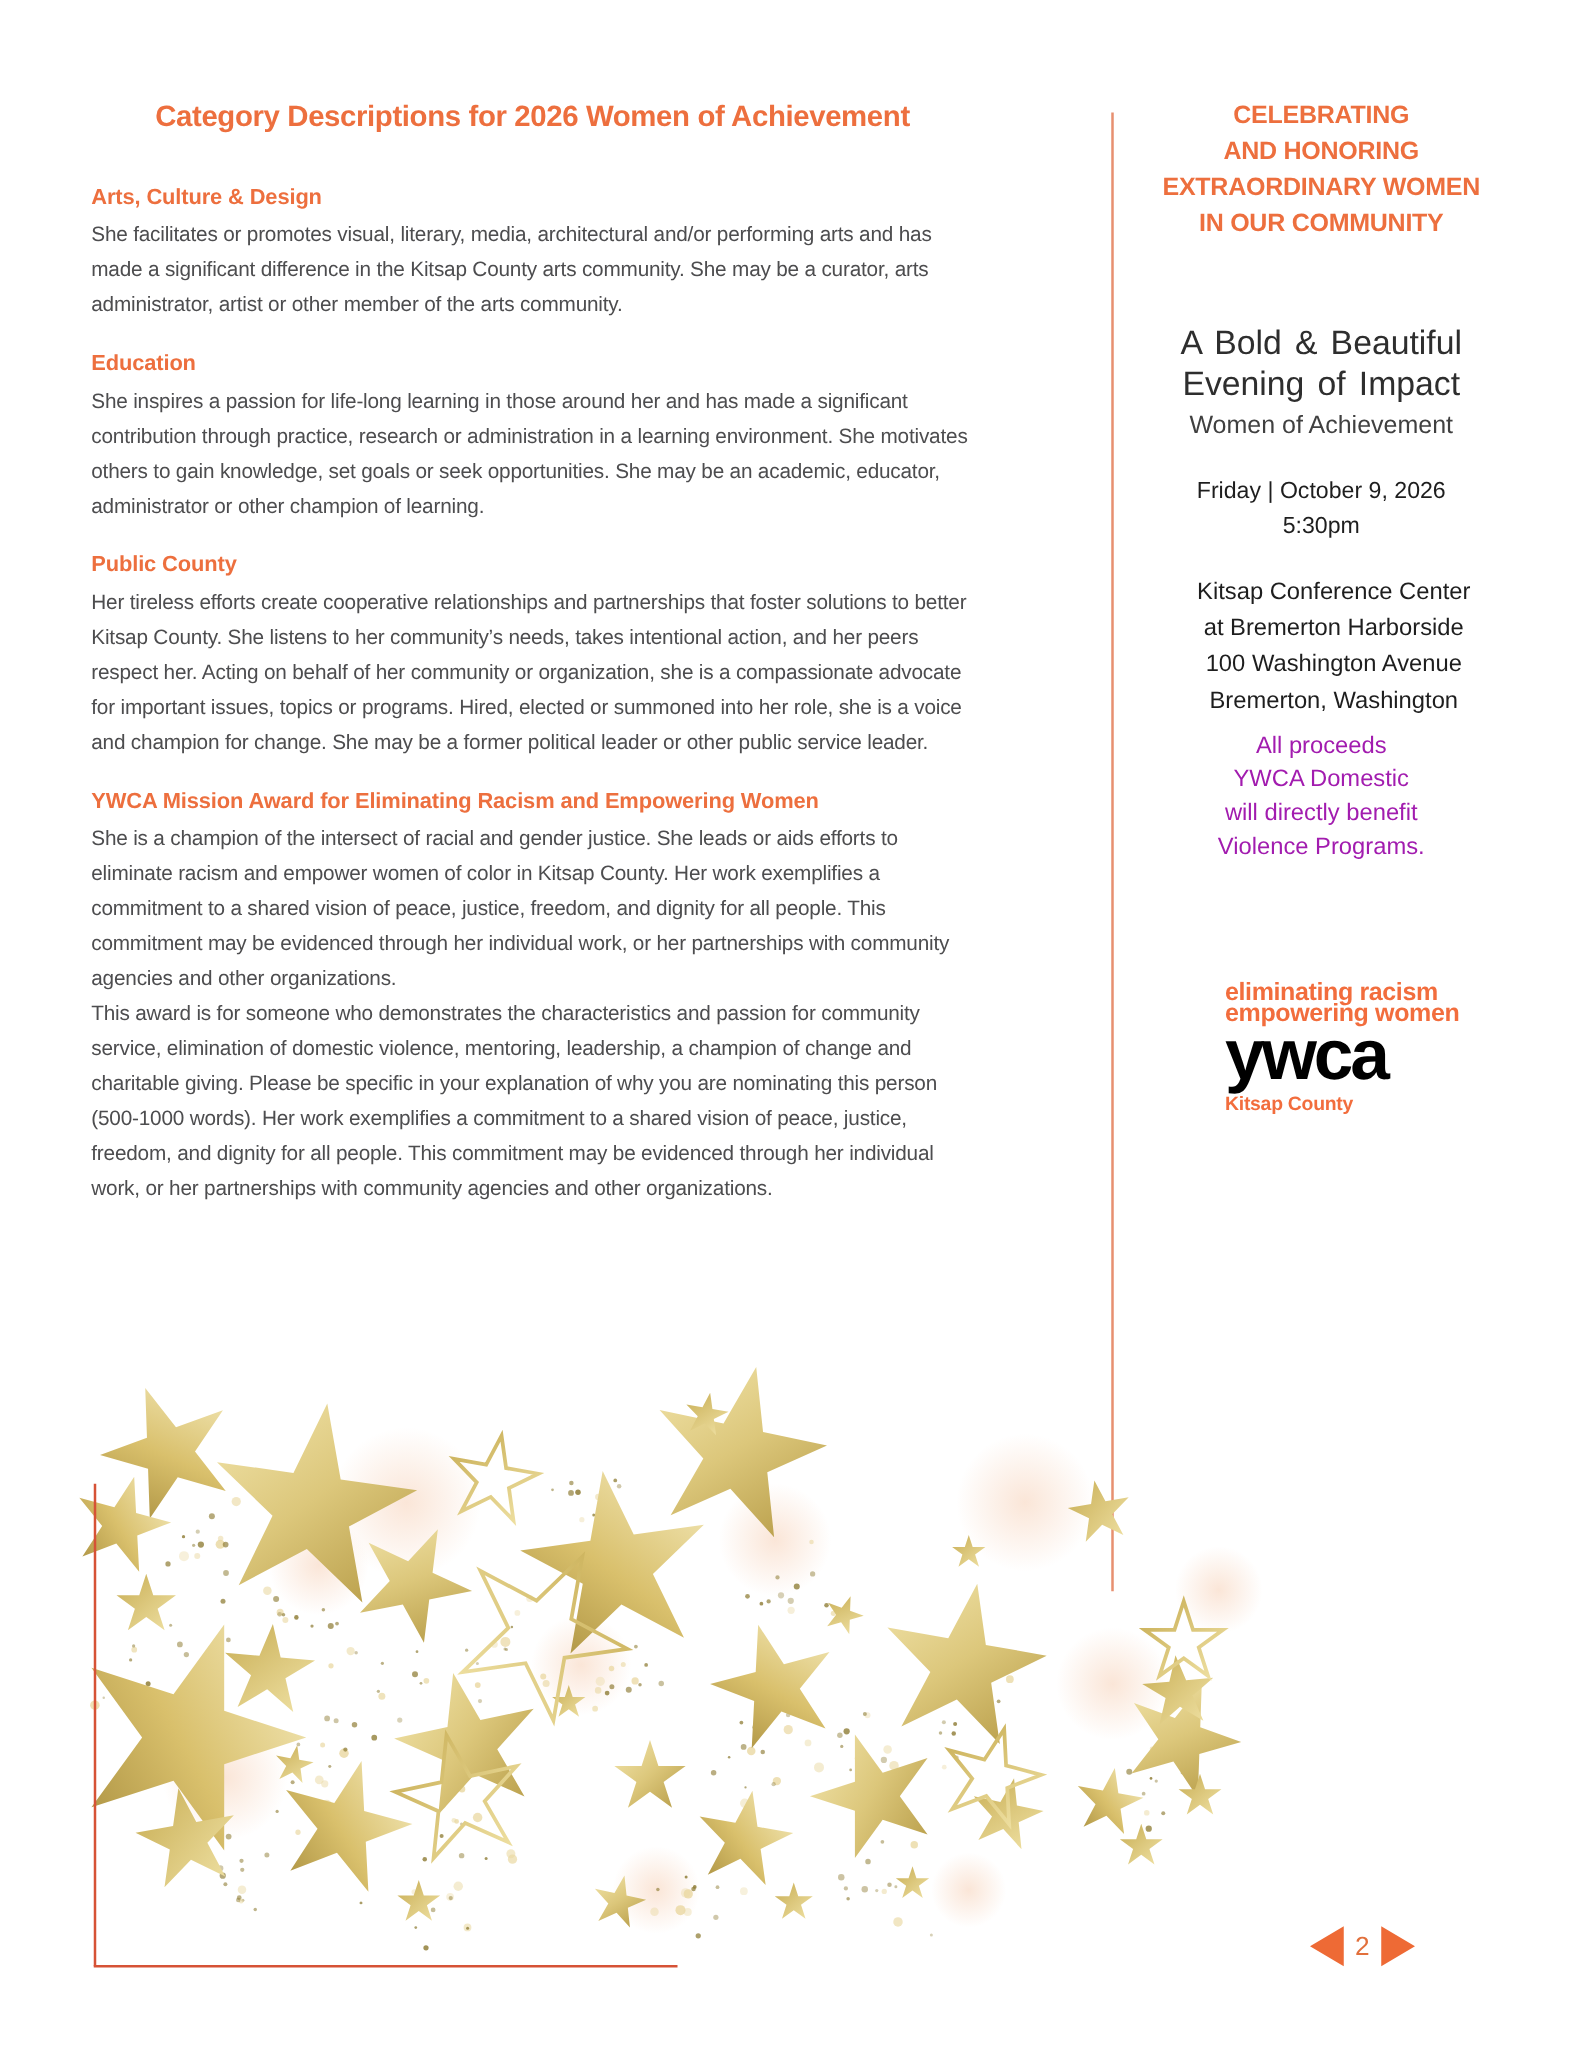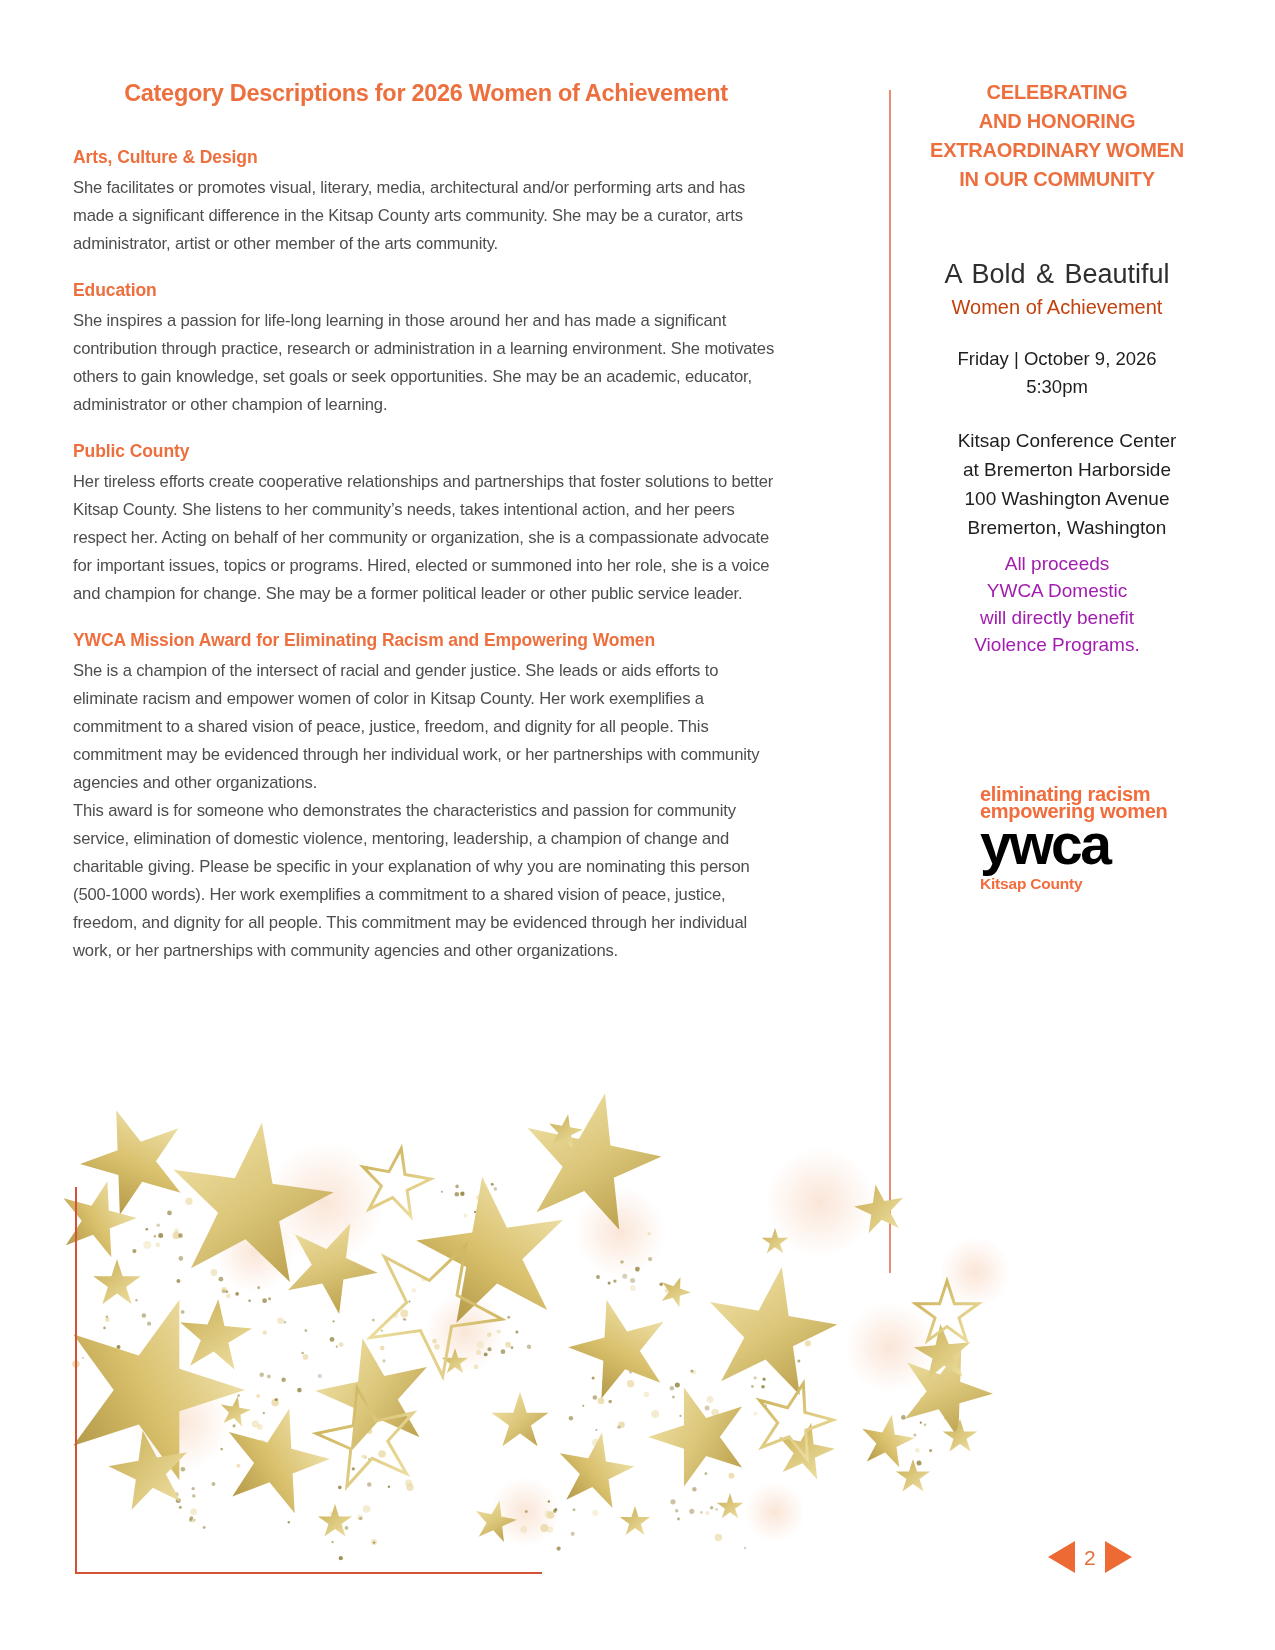--- a/index.html
+++ b/index.html
@@ -14,21 +14,21 @@
               letter-spacing:-0.1px;}
   .section p{color:#4D4D4F;font-size:16.6px;line-height:28px;margin:0;letter-spacing:-0.15px;}
 
   
   .divider{position:absolute;left:889px;top:90px;width:2px;height:1183px;background:#E79070;}
 
   
   .sidebar{position:absolute;left:892px;top:78px;width:330px;text-align:center;}
   .tagline div{color:#ED6F3E;font-size:20px;font-weight:700;line-height:29px;letter-spacing:-0.2px;}
   .event-title{margin-top:64px;color:#2E2E2E;font-size:27px;font-weight:400;line-height:33px;word-spacing:3px;}
-  .event-subtitle{color:#c2410c;font-size:20px;line-height:27px;margin-top:3px;}
+  .event-subtitle{color:#404040;font-size:20px;line-height:27px;margin-top:3px;}
   .datetime{margin-top:24px;color:#1E1E1E;font-size:18.5px;line-height:28px;}
   .venue{margin-top:25px;color:#1E1E1E;font-size:19px;line-height:29px;padding-left:20px;}
   .proceeds{margin-top:8px;color:#a21caf;font-size:19px;line-height:27px;}
 
   
   .logo{position:absolute;left:980px;top:786px;text-align:left;}
   .logo-tag{color:#F26D3D;font-size:20px;font-weight:700;line-height:16.5px;letter-spacing:-0.3px;}
   .logo-word{color:#000000;font-size:57px;font-weight:700;line-height:46px;letter-spacing:-2.5px;margin-top:2px;}
   .logo-region{color:#F26D3D;font-size:15.5px;font-weight:700;margin-top:8px;letter-spacing:-0.2px;}
 
@@ -77,20 +77,21 @@
 
   <div class="sidebar">
     <div class="tagline">
       <div>CELEBRATING</div>
       <div>AND HONORING</div>
       <div>EXTRAORDINARY WOMEN</div>
       <div>IN OUR COMMUNITY</div>
     </div>
     <div class="event-title">
       <div>A Bold &amp; Beautiful</div>
+      <div>Evening of Impact</div>
     </div>
     <div class="event-subtitle">Women of Achievement</div>
     <div class="datetime">
       <div>Friday | October 9, 2026</div>
       <div>5:30pm</div>
     </div>
     <div class="venue">
       <div>Kitsap Conference Center</div>
       <div>at Bremerton Harborside</div>
       <div>100 Washington Avenue</div>

